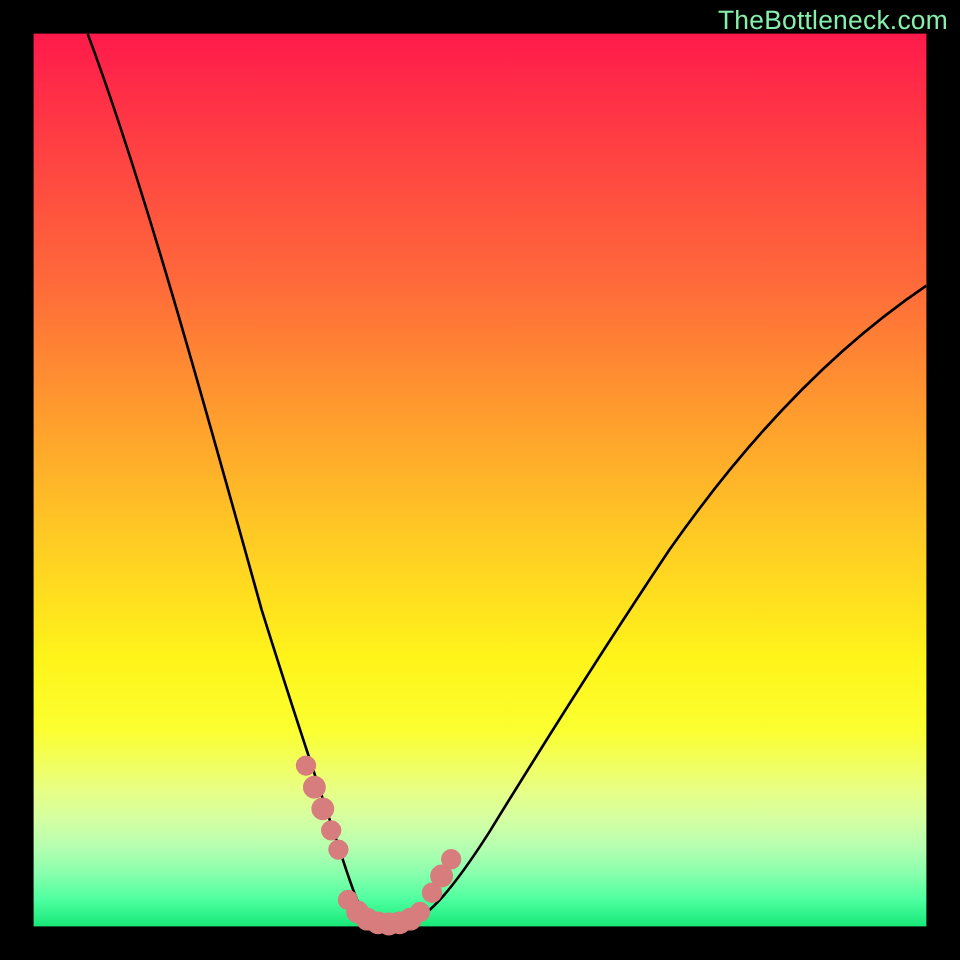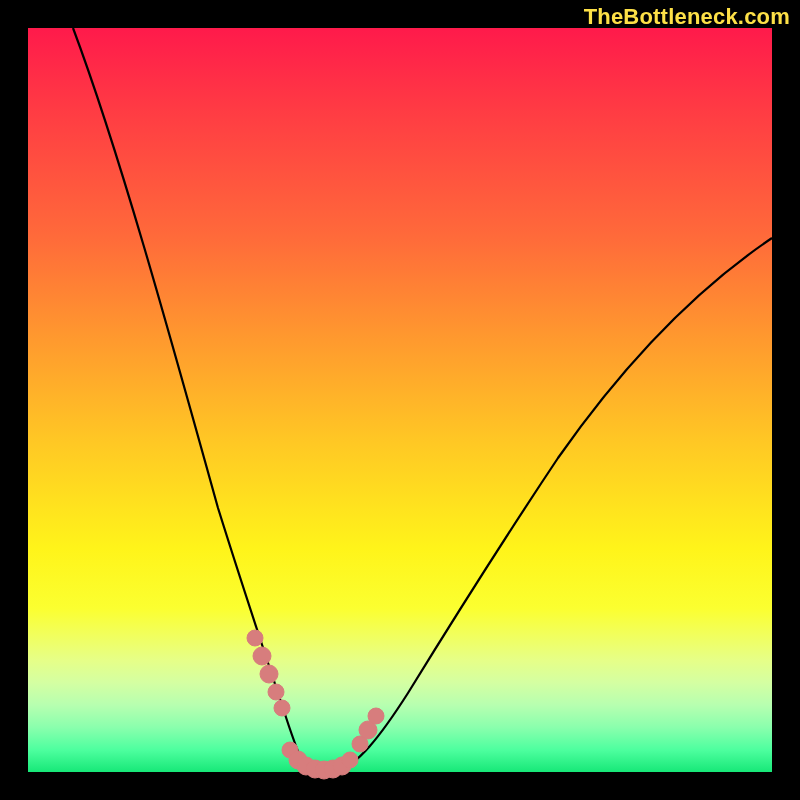--- a/index.html
+++ b/index.html
@@ -35,23 +35,23 @@
       #d4ffa2 88%,
       #b7ffb0 91%,
       #8affad 94%,
       #4eff9f 97%,
       #17e878 100%);
   }
   .watermark {
     position: absolute;
     top: 4px;
     right: 10px;
-    color: #fde047;
+    color: #86efac;
     font-size: 22px;
-    font-weight: 700;
+    font-weight: 400;
     letter-spacing: 0.2px;
   }
   svg.curves {
     position: absolute;
     left: 0;
     top: 0;
     width: 744px;
     height: 744px;
     overflow: visible;
   }

